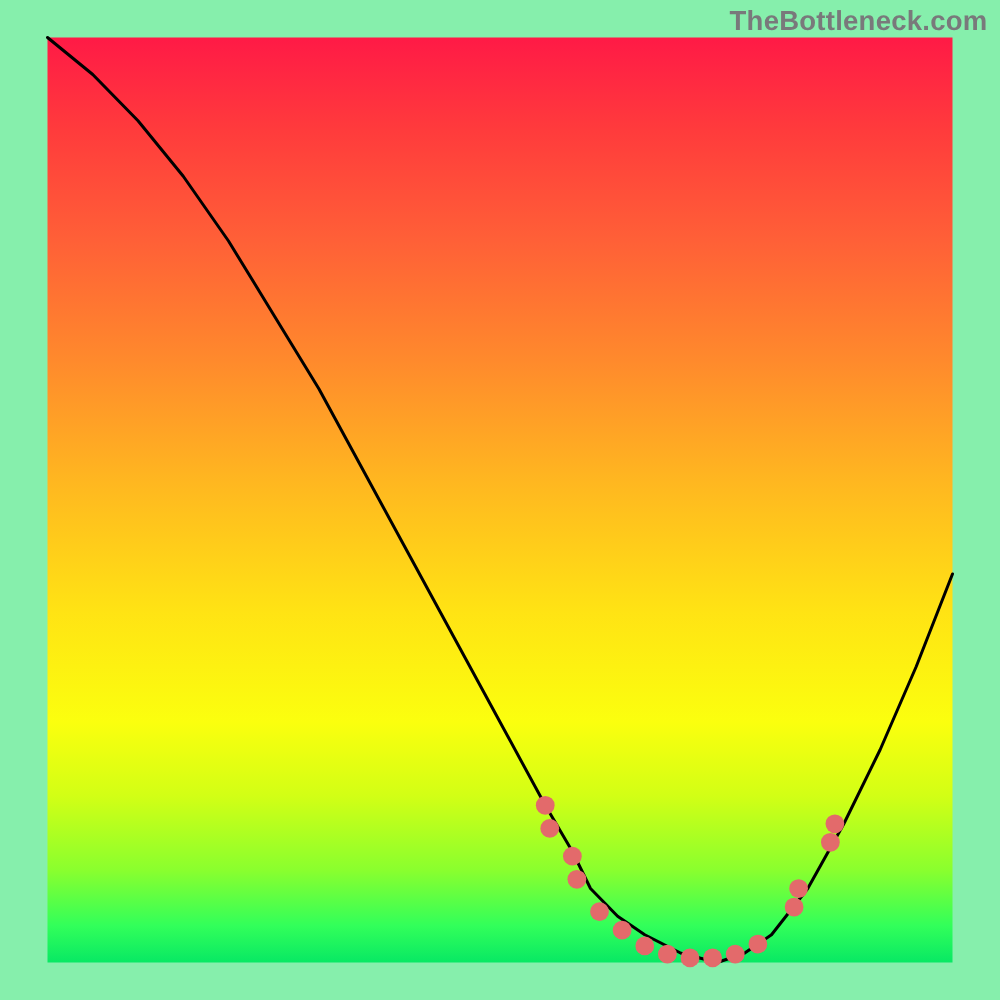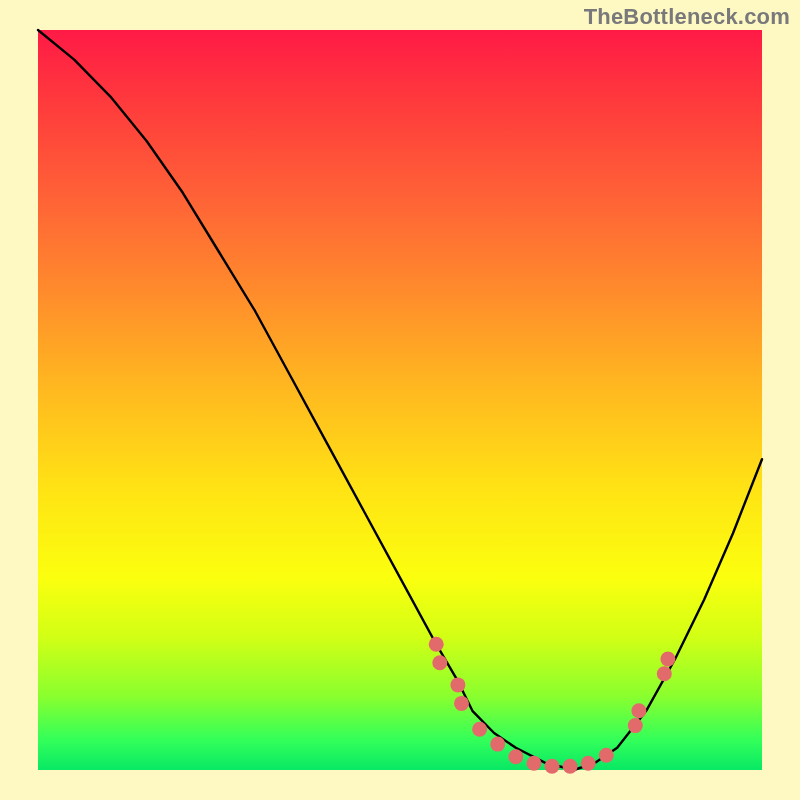--- a/index.html
+++ b/index.html
@@ -9,21 +9,21 @@
     height: 800px;
     overflow: hidden;
     background: #000;
   }
   .frame {
     position: absolute;
     left: 0;
     top: 0;
     width: 800px;
     height: 800px;
-    background: #fef9c3;
+    background: #86efac;
   }
   .plot {
     position: absolute;
     left: 38px;
     top: 30px;
     width: 724px;
     height: 740px;
     
     background: linear-gradient(to bottom,
       #ff1a46 0%,

